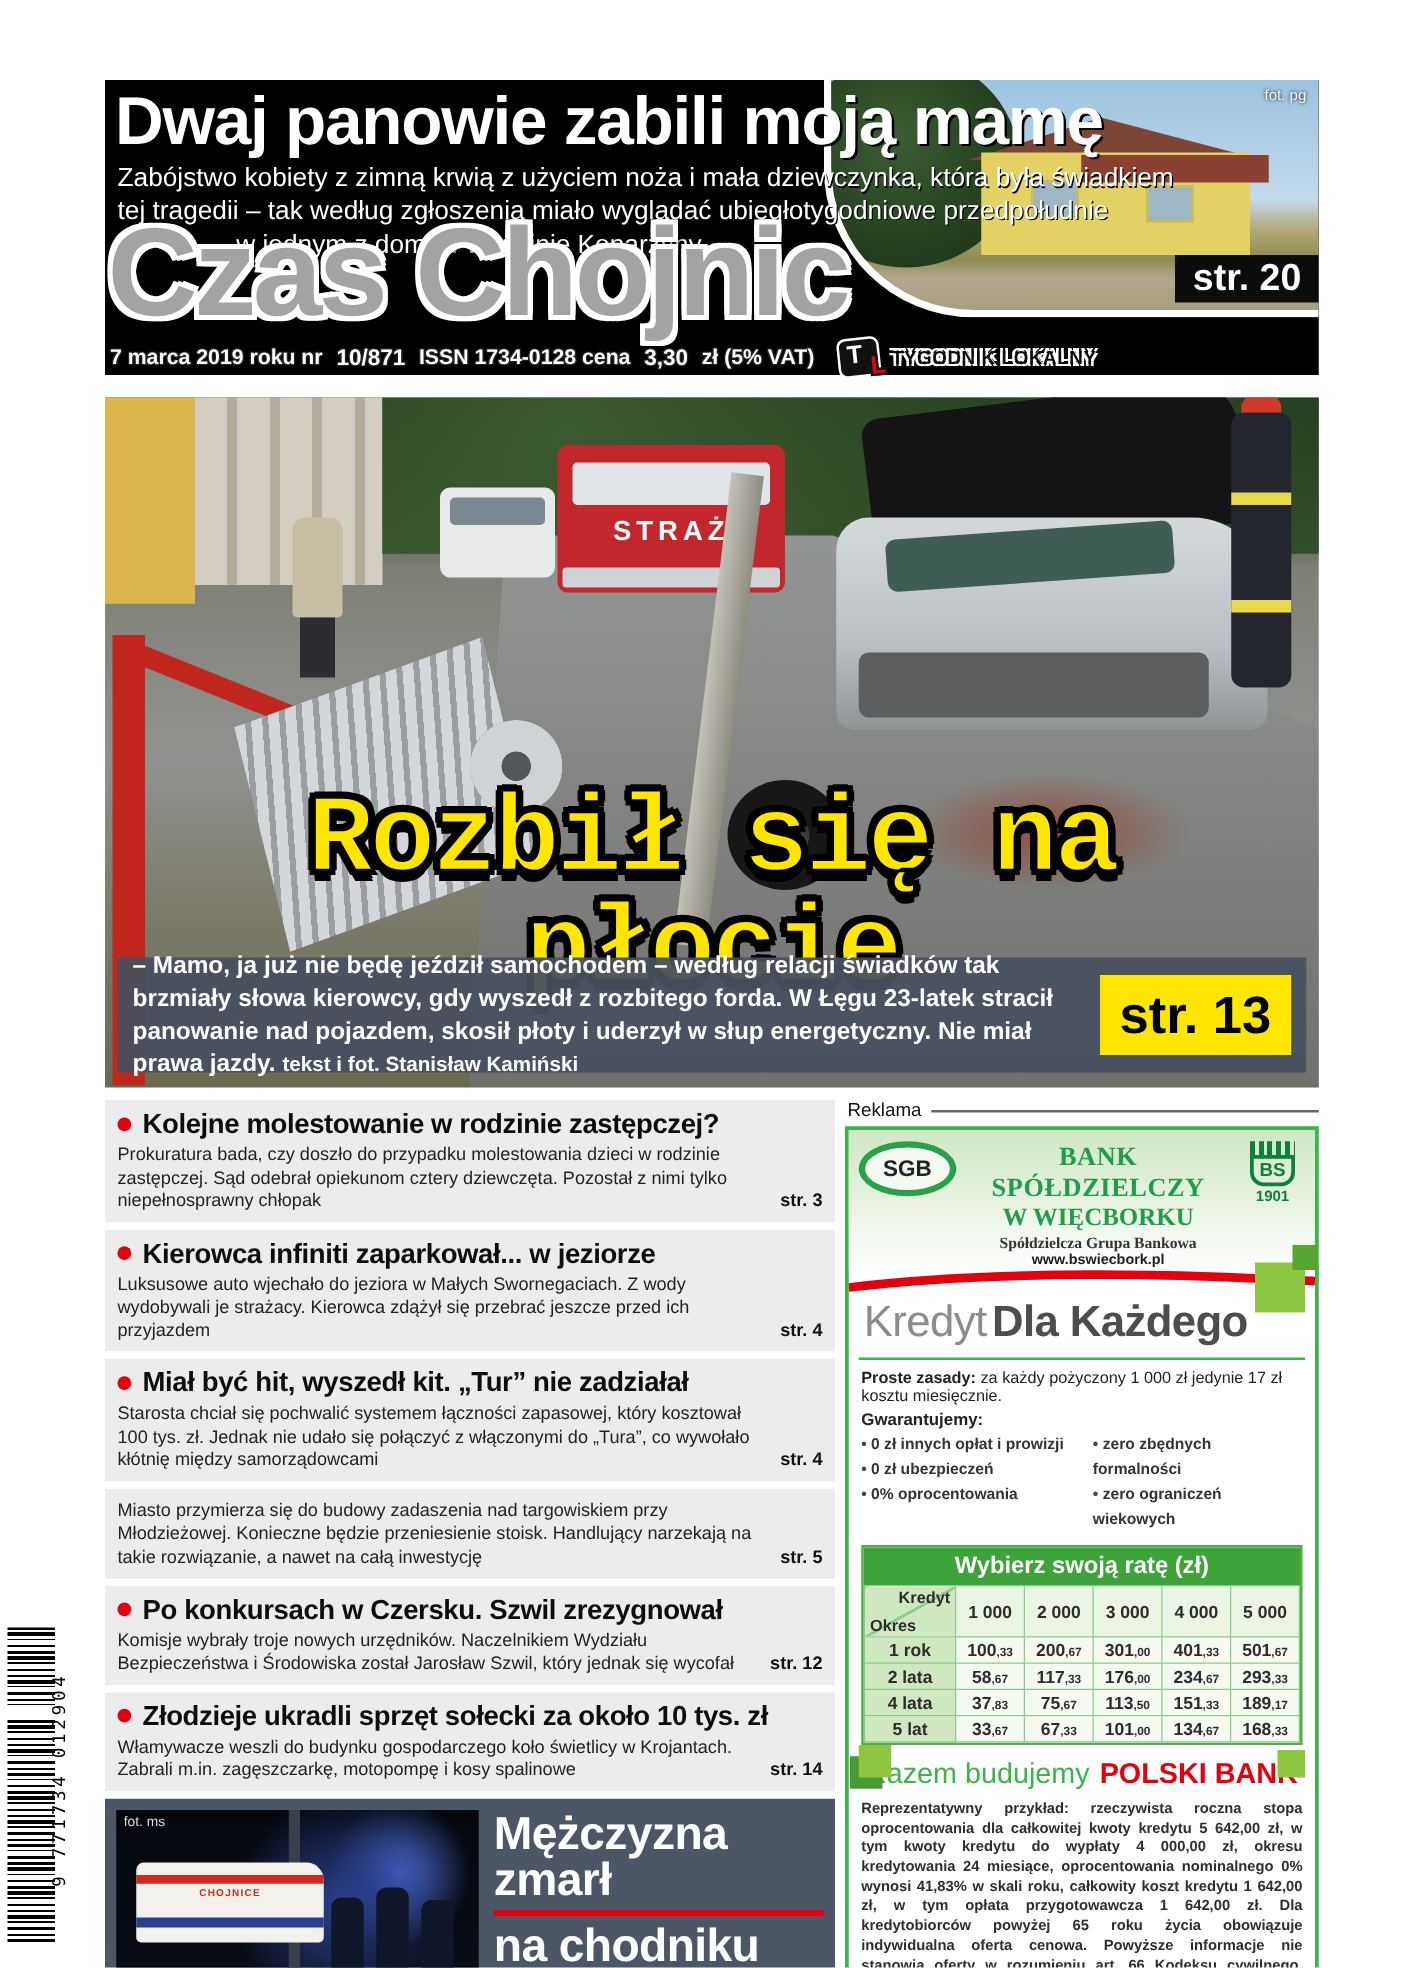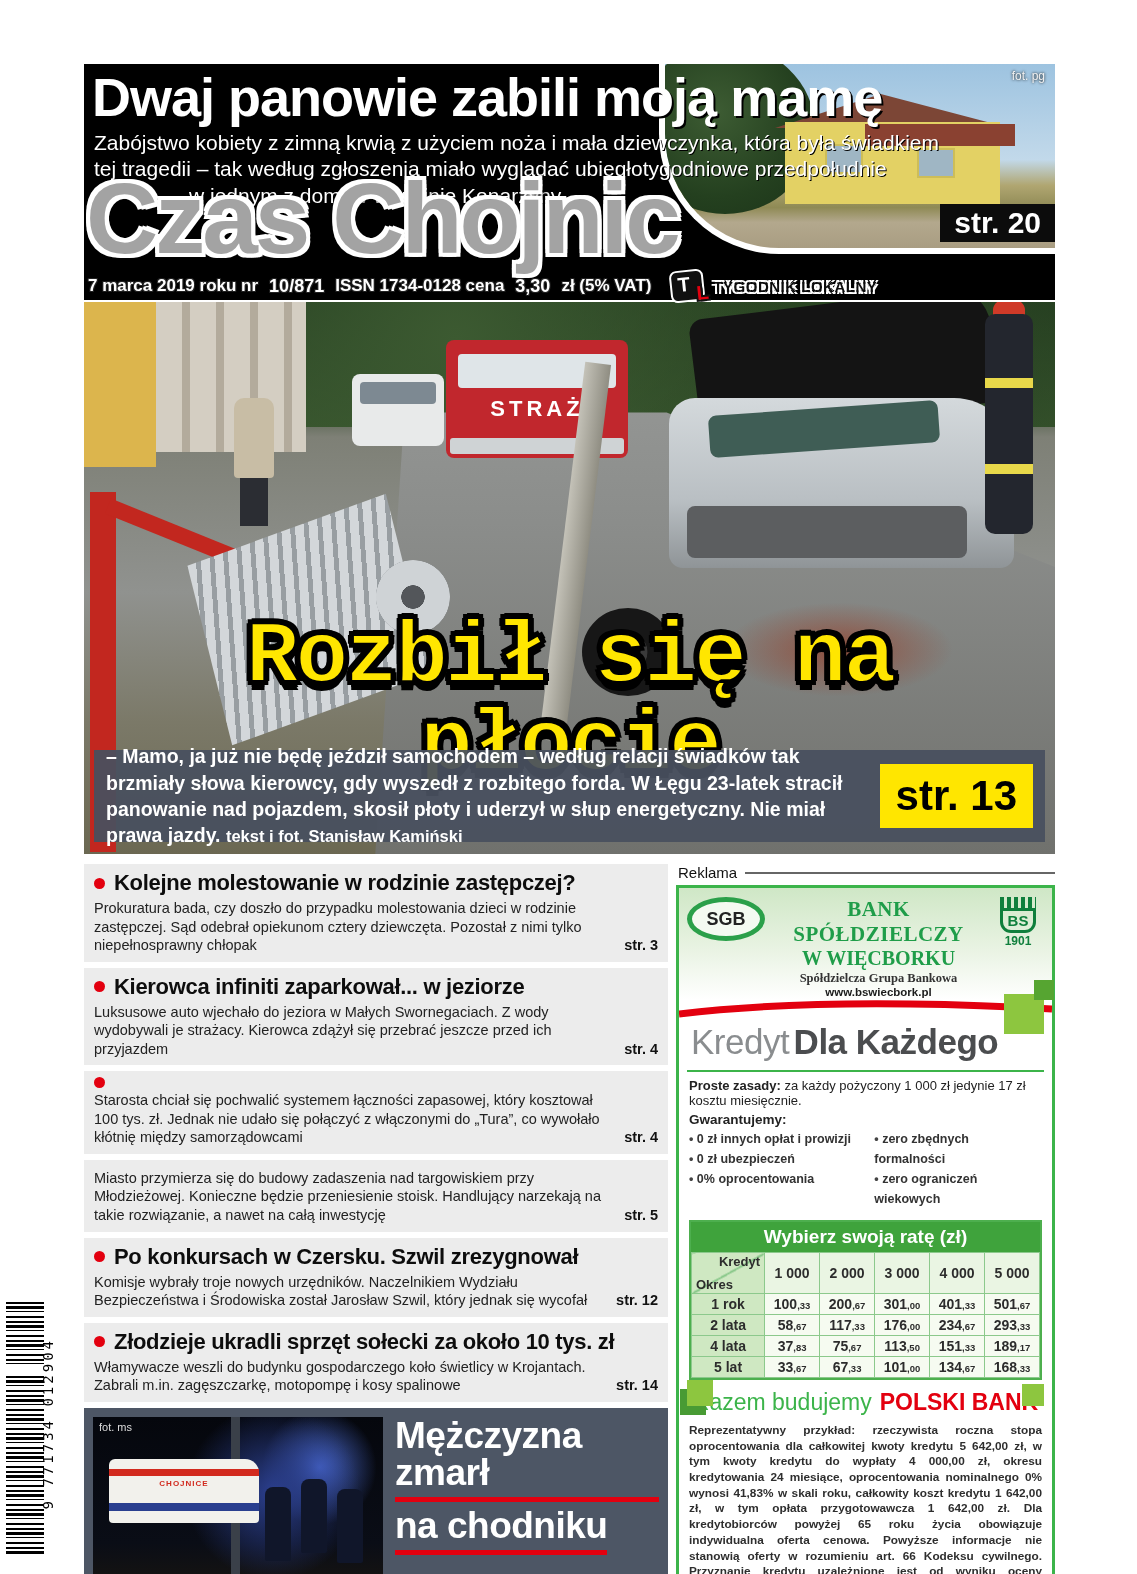--- a/index.html
+++ b/index.html
@@ -36,21 +36,21 @@
   .dateline .big{font-size:18px;}
   .tl-logo{position:relative;display:inline-block;width:30px;height:28px;background:#111;border-radius:5px;
       transform:rotate(-6deg);margin-left:10px;box-shadow:0 0 0 2px #fff;}
   .tl-logo .t{position:absolute;left:6px;top:1px;color:#fff;font-weight:bold;font-size:20px;text-shadow:none;}
   .tl-logo .l{position:absolute;right:-6px;bottom:-6px;color:#e3000f;font-weight:bold;font-size:20px;
       text-shadow:-2px -2px 0 #111,2px -2px 0 #111,-2px 2px 0 #111,2px 2px 0 #111;}
   .tagline{font-size:15px;letter-spacing:.5px;color:#0c0c0c;
       text-shadow:-2px -2px 0 #fff,2px -2px 0 #fff,-2px 2px 0 #fff,2px 2px 0 #fff;}
 
   
-  .mp{position:relative;margin-top:2px;height:552px;overflow:hidden;
+  .mp{position:relative;margin-top:18px;height:552px;overflow:hidden;
       background:linear-gradient(180deg,#44523e 0,#51604a 110px,#7e8076 135px,#90928f 290px,#7b7968 420px,#6b6852 552px);padding-left:32px;}
   .mp-bldg1{position:absolute;left:0;top:0;width:72px;height:165px;background:#dcb54d;}
   .mp-bldg2{position:absolute;left:72px;top:0;width:150px;height:150px;
       background:repeating-linear-gradient(90deg,#d4cec2 0 26px,#b3ab9c 26px 34px);}
   .mp-trees{position:absolute;left:222px;top:0;right:0;height:125px;
       background:radial-gradient(circle at 20% 30%,#3c5a31 0,transparent 55%),
                  radial-gradient(circle at 70% 40%,#2c4724 0,transparent 60%),
                  linear-gradient(180deg,#243d20 0,#35522c 100%);}
   .mp-road{position:absolute;inset:0;background:linear-gradient(180deg,#9a9c9a 0,#8b8d8b 40%,#70716d 100%);
       clip-path:polygon(33% 20%,60% 20%,100% 48%,100% 100%,30% 100%);}
@@ -265,20 +265,21 @@
           <div class="ni">
             <div class="ni-h">
               <span class="bullet"></span>
               <span>Kierowca infiniti zaparkował... w jeziorze</span>
             </div>
             <p class="ni-p">Luksusowe auto wjechało do jeziora w Małych Swornegaciach. Z wody wydobywali je strażacy. Kierowca zdążył się przebrać jeszcze przed ich przyjazdem<span class="ni-page">str. 4</span></p>
           </div>
           <div class="ni">
             <div class="ni-h">
               <span class="bullet"></span>
+              <span>Miał być hit, wyszedł kit. „Tur” nie zadziałał</span>
             </div>
             <p class="ni-p">Starosta chciał się pochwalić systemem łączności zapasowej, który kosztował 100 tys. zł. Jednak nie udało się połączyć z włączonymi do „Tura”, co wywołało kłótnię między samorządowcami<span class="ni-page">str. 4</span></p>
           </div>
           <div class="ni">
             <p class="ni-p">Miasto przymierza się do budowy zadaszenia nad targowiskiem przy Młodzieżowej. Konieczne będzie przeniesienie stoisk. Handlujący narzekają na takie rozwiązanie, a nawet na całą inwestycję<span class="ni-page">str. 5</span></p>
           </div>
           <div class="ni">
             <div class="ni-h">
               <span class="bullet"></span>
               <span>Po konkursach w Czersku. Szwil zrezygnował</span>

